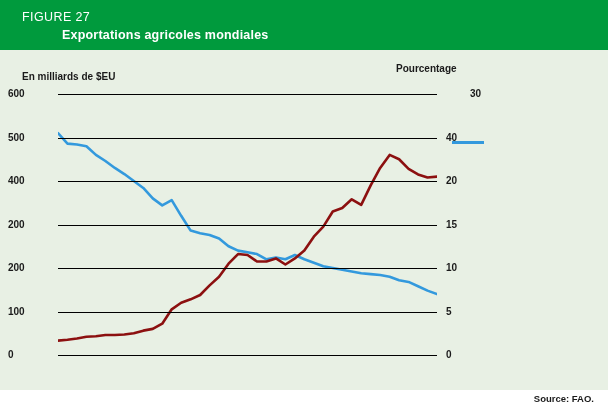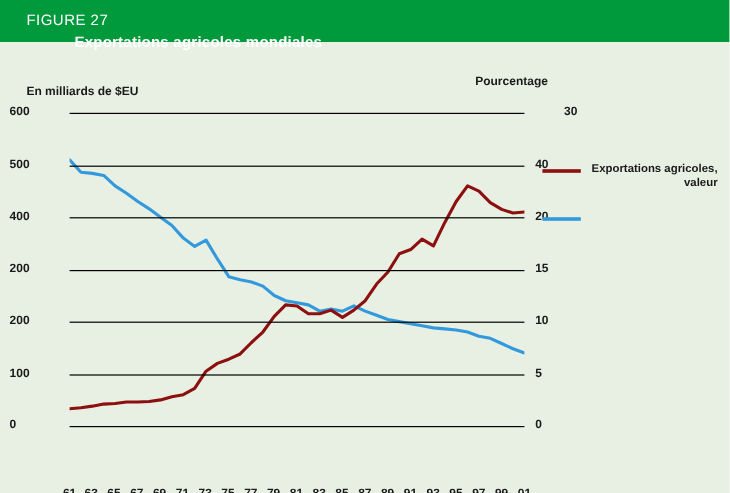--- a/index.html
+++ b/index.html
@@ -19,21 +19,21 @@
     height: 411px;
     background: #e8f0e4;
     box-sizing: border-box;
   }
   
   #header {
     position: absolute;
     left: 0;
     top: 0;
     width: 608px;
-    height: 35px;
+    height: 50px;
     background: #009a3d;
   }
   #figure-number {
     position: absolute;
     left: 22px;
     top: 10px;
     color: #ffffff;
     font-size: 12.5px;
     letter-spacing: 0.4px;
   }
@@ -219,24 +219,23 @@
       <div class="xtick" style="left:274px;">91</div>
       <div class="xtick" style="left:293px;">93</div>
       <div class="xtick" style="left:312px;">95</div>
       <div class="xtick" style="left:331px;">97</div>
       <div class="xtick" style="left:350px;">99</div>
       <div class="xtick" style="left:369px;">01</div>
     </div>
 
     <div id="legend">
       <div class="legend-entry">
-        <span class="legend-swatch" id="swatch-0" style="background: rgb(140, 16, 16);"></span>
-        <span class="legend-text">Exportations agricoles, valeur</span>
-      </div>
-      <div class="legend-entry">
         <span class="legend-swatch" id="swatch-1" style="background: rgb(51, 153, 221);"></span>
       </div>
     </div>
 
   </div>
 
+  <div id="footer">
+    <div id="source">Source: FAO.</div>
+  </div>
 
 </div>
 
 </body></html>

